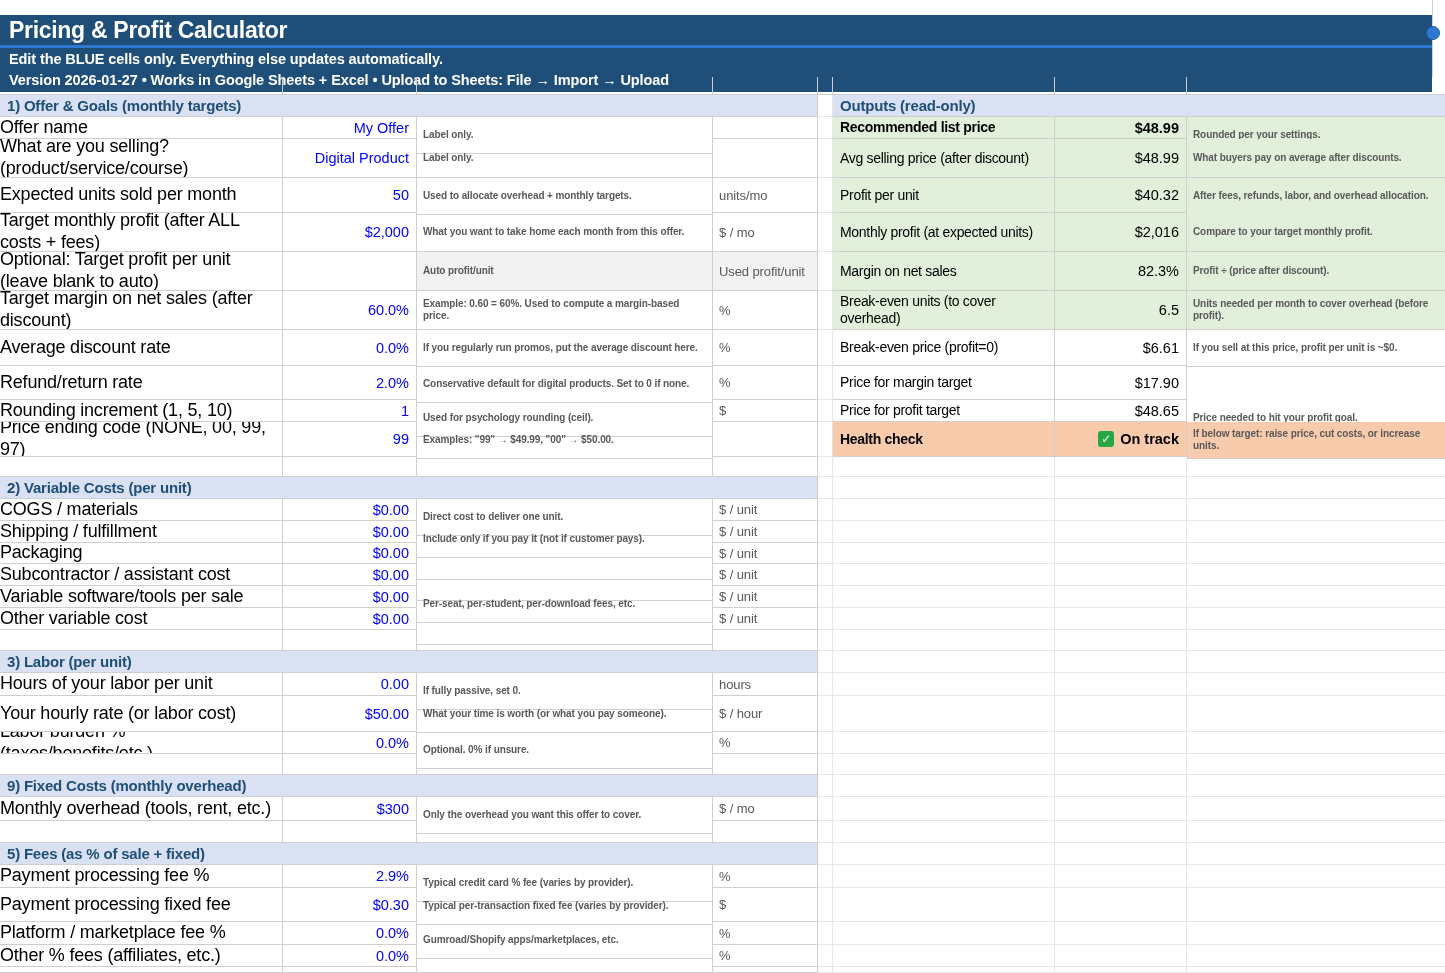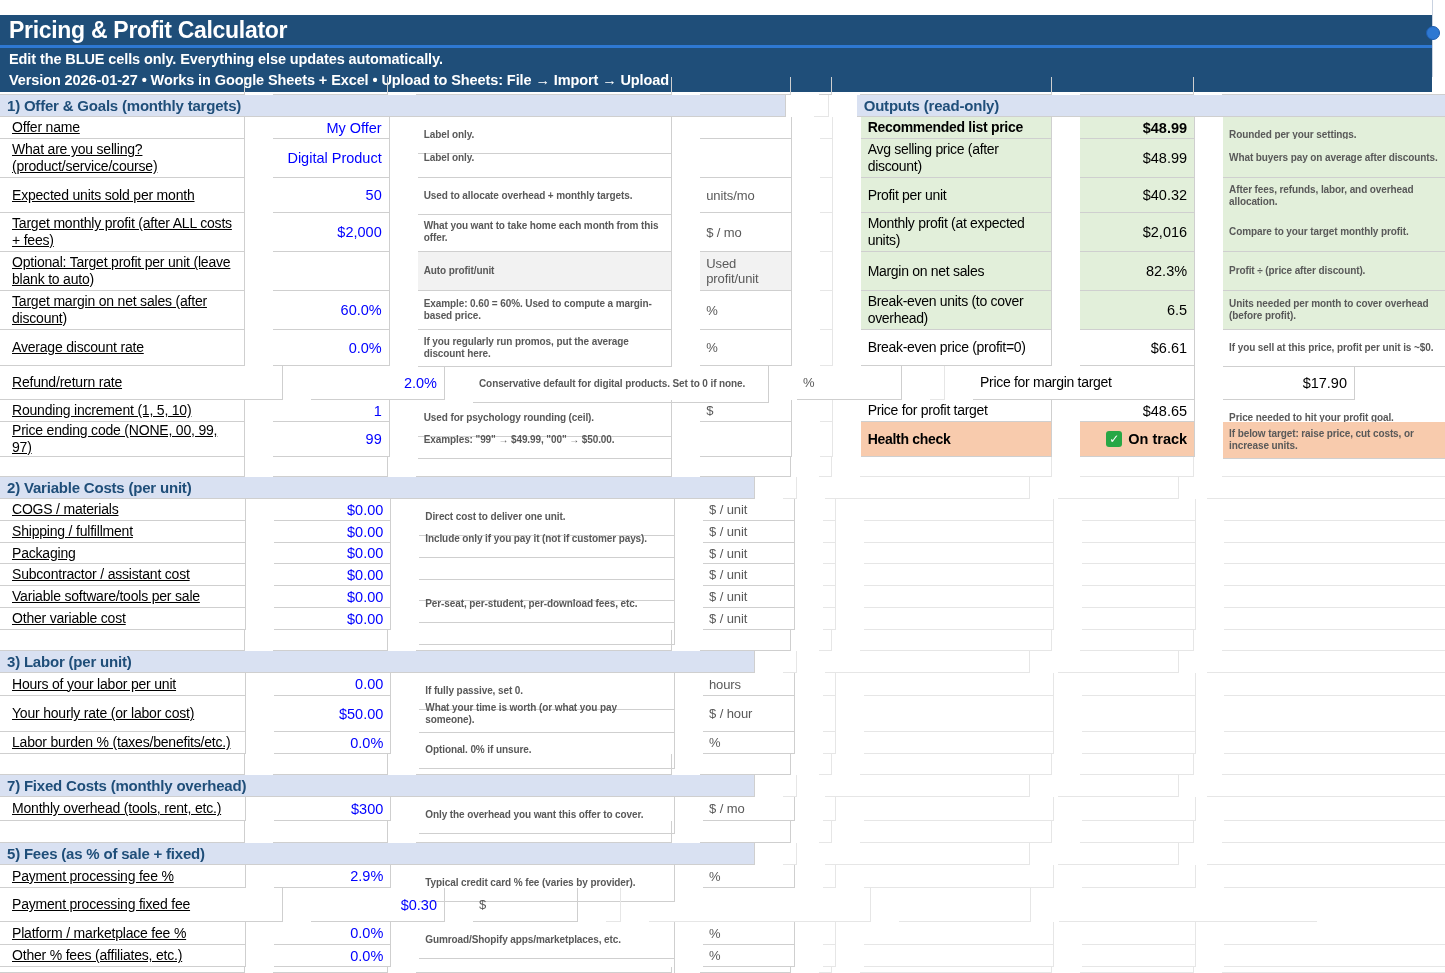--- a/index.html
+++ b/index.html
@@ -15,29 +15,29 @@
   .title-row { height:33px; display:flex; align-items:center; padding-left:9px;
     font-size:23px; font-weight:700; letter-spacing:-0.3px;
     border-bottom:3px solid var(--accent_line,#2e78d2); }
   .sub { padding-left:9px; height:21px; display:flex; align-items:center;
     font-size:14.5px; font-weight:600; letter-spacing:-0.1px; }
   .handle { position:absolute; left:1426px; top:26px; width:14px; height:14px;
     border-radius:50%; background:var(--accent_line,#2e78d2); border:1px solid #1d5cae; }
 
   
   .body { position:absolute; left:0; top:77px; width:1445px; }
-  .row { display:flex;gap:28px; }
+  .row { display:flex; }
   .c { border-right:1px solid var(--line,#cfcfcf); border-bottom:1px solid var(--line,#cfcfcf);
     display:flex; align-items:center; overflow:hidden; }
   .s { border-right:1px solid var(--grid,#e6e6e6); border-bottom:1px solid var(--grid,#e6e6e6); }
   .wa{width:283px} .wb{width:134px} .wc{width:296px} .wd{width:105px} .we{width:15px}
   .wf{width:222px} .wg{width:132px} .wh{width:258px; border-right:none}
   .wl{width:818px} .wr{width:612px; border-right:none}
 
-  .lbl { padding:1px 12px; font-size:14px; letter-spacing:-0.2px; line-height:1.2; color:#000;text-decoration:underline; }
+  .lbl { padding:1px 0; font-size:18px; letter-spacing:-0.2px; line-height:1.2; color:#000; }
   .val { padding:3px 7px; font-size:14.5px; color:var(--input_text,#0000ff);
     justify-content:flex-end; text-align:right; }
   .desc { padding:18px 6px; font-size:10px; letter-spacing:-0.1px; line-height:1.2;
     color:var(--desc_text,#595959);font-weight:bold; }
   .unit { padding:1px 6px; font-size:13px; letter-spacing:-0.1px; color:var(--desc_text,#595959); }
   .sec { background:var(--section_bg,#d9e1f2); color:var(--section_text,#1f4e79);
     font-weight:700; font-size:15px; letter-spacing:-0.2px; padding:1px 7px; }
   .olbl { padding:1px 7px; font-size:14px; letter-spacing:-0.3px; line-height:1.2; color:#000; }
   .oval { padding:1px 7px; font-size:14.5px; color:#000; justify-content:flex-end; text-align:right; }
   .green { background:var(--output_bg,#e2efda); }
@@ -336,21 +336,21 @@
         <div class="c wb"></div>
         <div class="c wc"></div>
         <div class="c wd"></div>
         <div class="s we"></div>
         <div class="s wf"></div>
         <div class="s wg"></div>
         <div class="s wh"></div>
     </div>
 
     <div class="row" style="height:22px">
-      <div class="c wl sec">7) Fixed Costs (monthly overhead)</div>
+      <div class="c wl sec">9) Fixed Costs (monthly overhead)</div>
       <div class="s we"></div>
         <div class="s wf"></div>
         <div class="s wg"></div>
         <div class="s wh"></div>
     </div>
 
     <div class="row" style="height:24px">
       <div class="c wa lbl">Monthly overhead (tools, rent, etc.)</div>
       <div class="c wb val">$300</div>
       <div class="c wc desc nw">Only the overhead you want this offer to cover.</div>
@@ -387,20 +387,21 @@
       <div class="c wd unit">%</div>
       <div class="s we"></div>
         <div class="s wf"></div>
         <div class="s wg"></div>
         <div class="s wh"></div>
     </div>
 
     <div class="row" style="height:34px">
       <div class="c wa lbl">Payment processing fixed fee</div>
       <div class="c wb val">$0.30</div>
+      <div class="c wc desc">Typical per-transaction fixed fee (varies by provider).</div>
       <div class="c wd unit">$</div>
       <div class="s we"></div>
         <div class="s wf"></div>
         <div class="s wg"></div>
         <div class="s wh"></div>
     </div>
 
     <div class="row" style="height:23px">
       <div class="c wa lbl">Platform / marketplace fee %</div>
       <div class="c wb val">0.0%</div>

